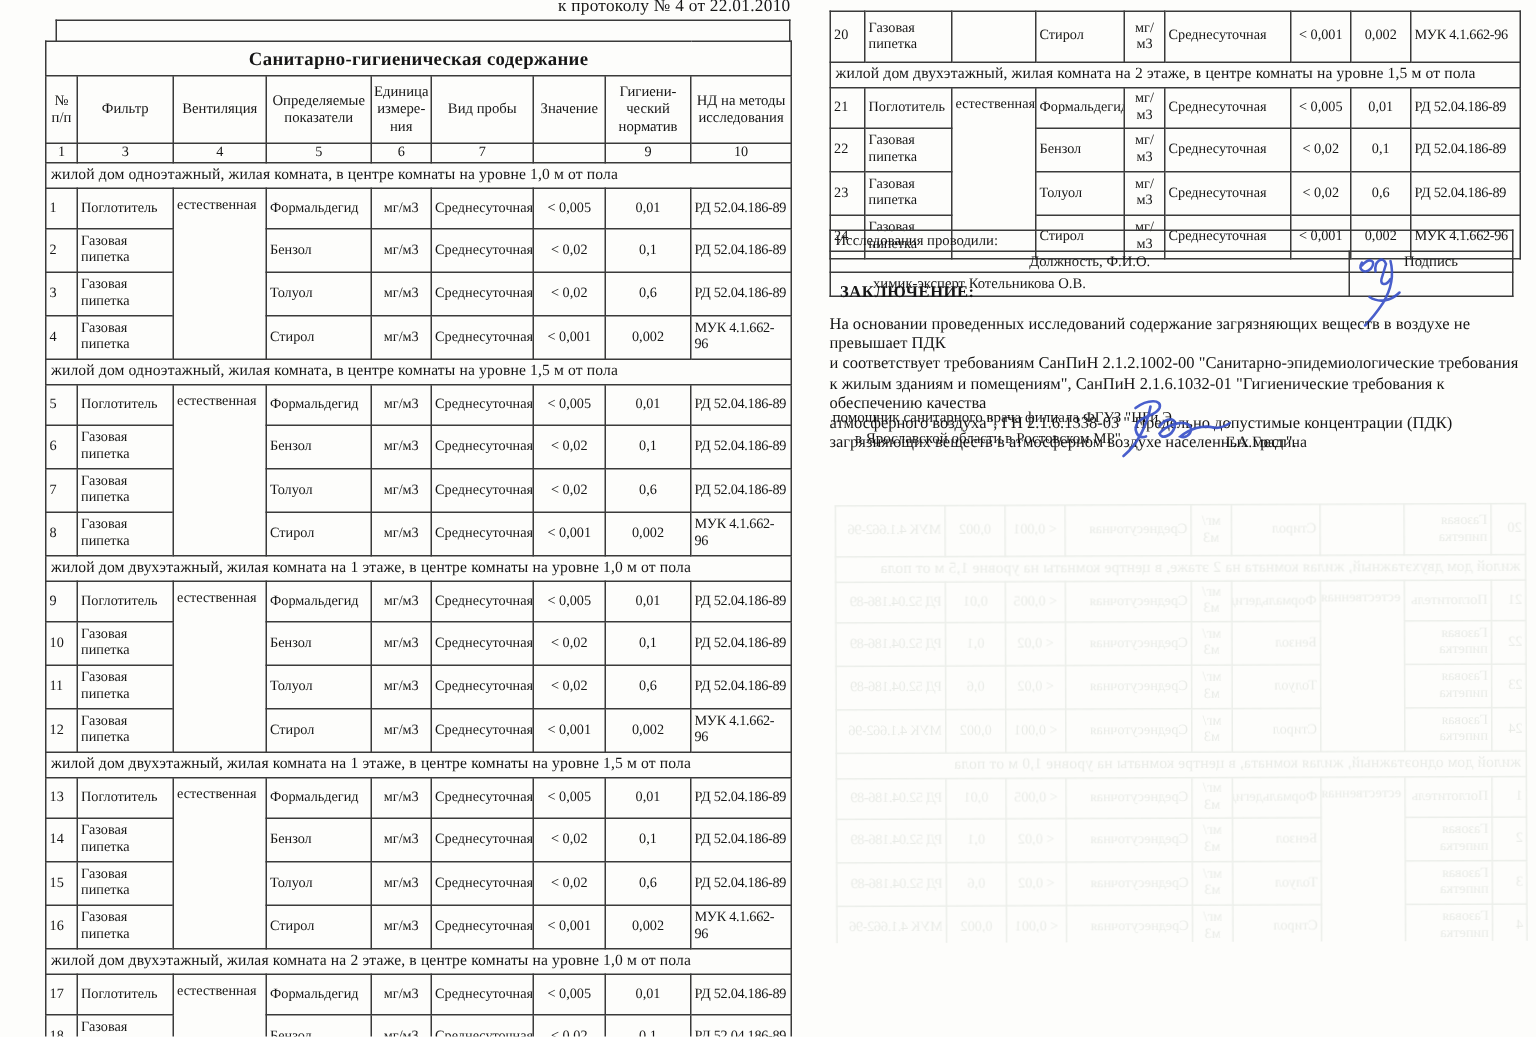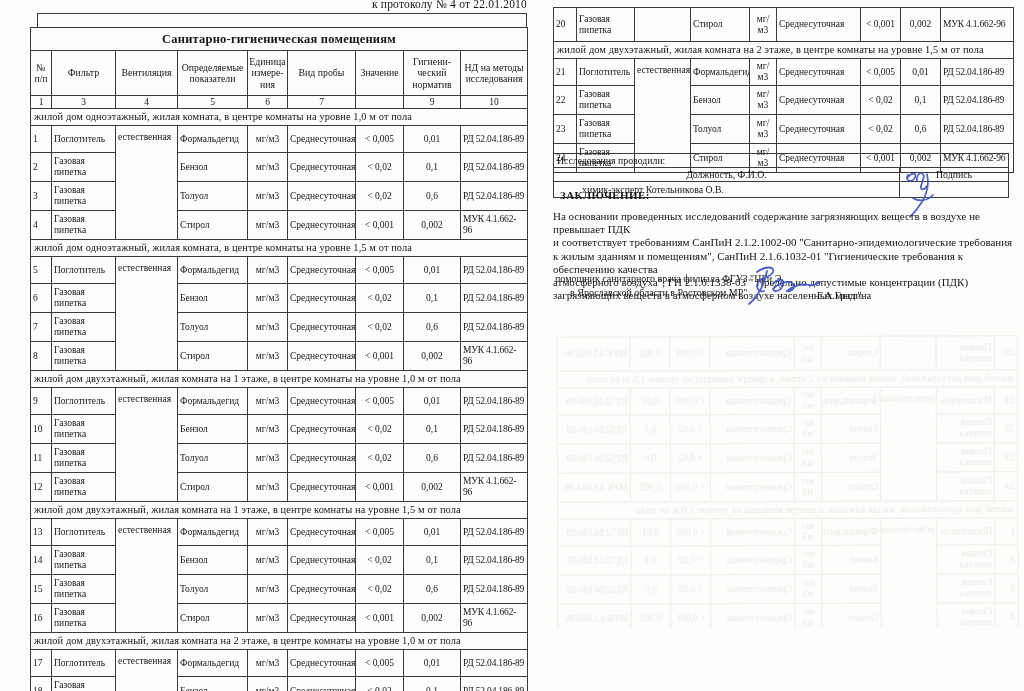--- a/index.html
+++ b/index.html
@@ -74,21 +74,21 @@
         <col style="width:62px">
       <col style="width:70px">
         <col style="width:40px">
         <col style="width:68px">
       <col style="width:48px">
         <col style="width:57px">
         <col style="width:67px">
     </colgroup>
     <thead>
       <tr class="t-title">
-        <td colspan="9">Санитарно-гигиеническая помещениям</td>
+        <td colspan="9">Санитарно-гигиеническая содержание</td>
       </tr>
       <tr class="t-head">
         <td>№
 п/п</td>
         <td>Фильтр</td>
         <td>Вентиляция</td>
         <td>Определяемые
 показатели</td>
         <td>Единица
 измере-

